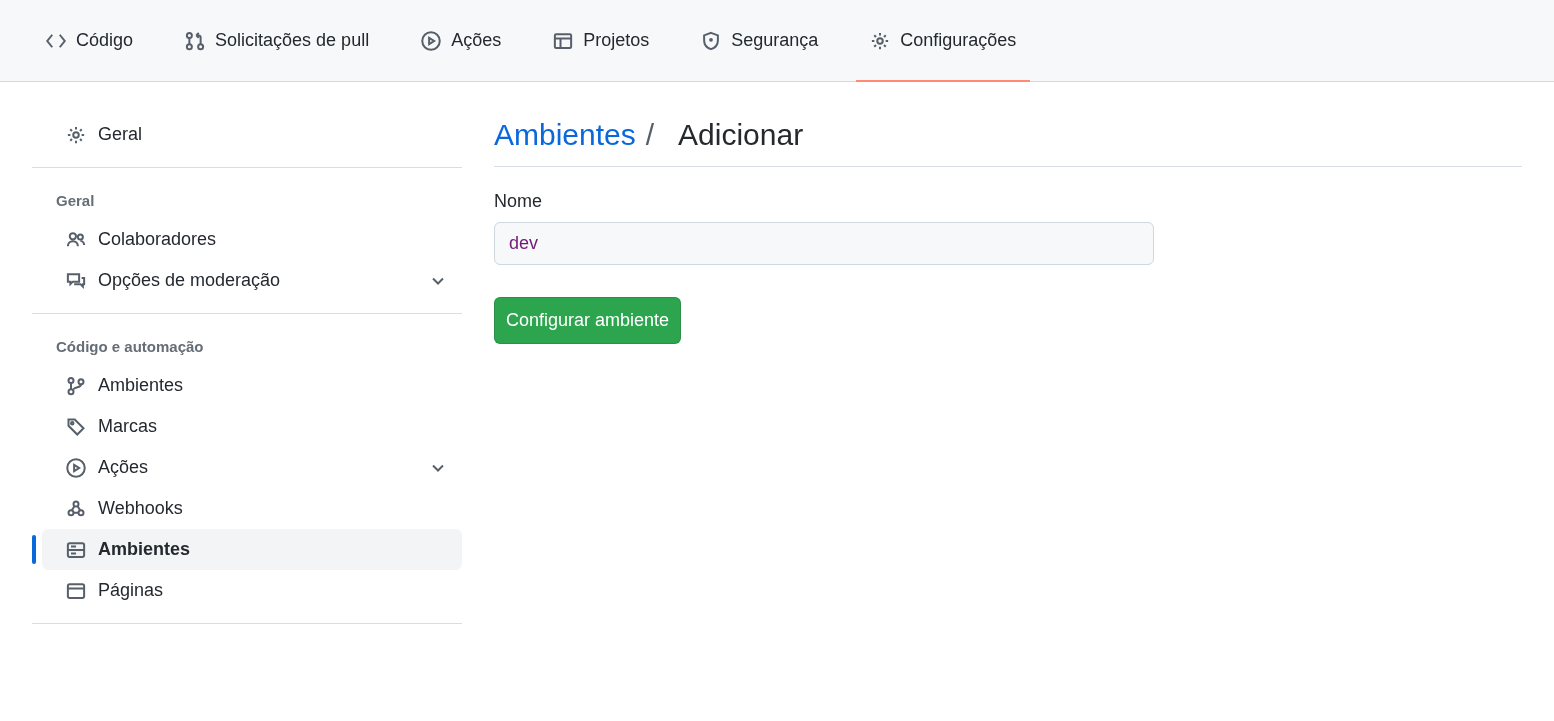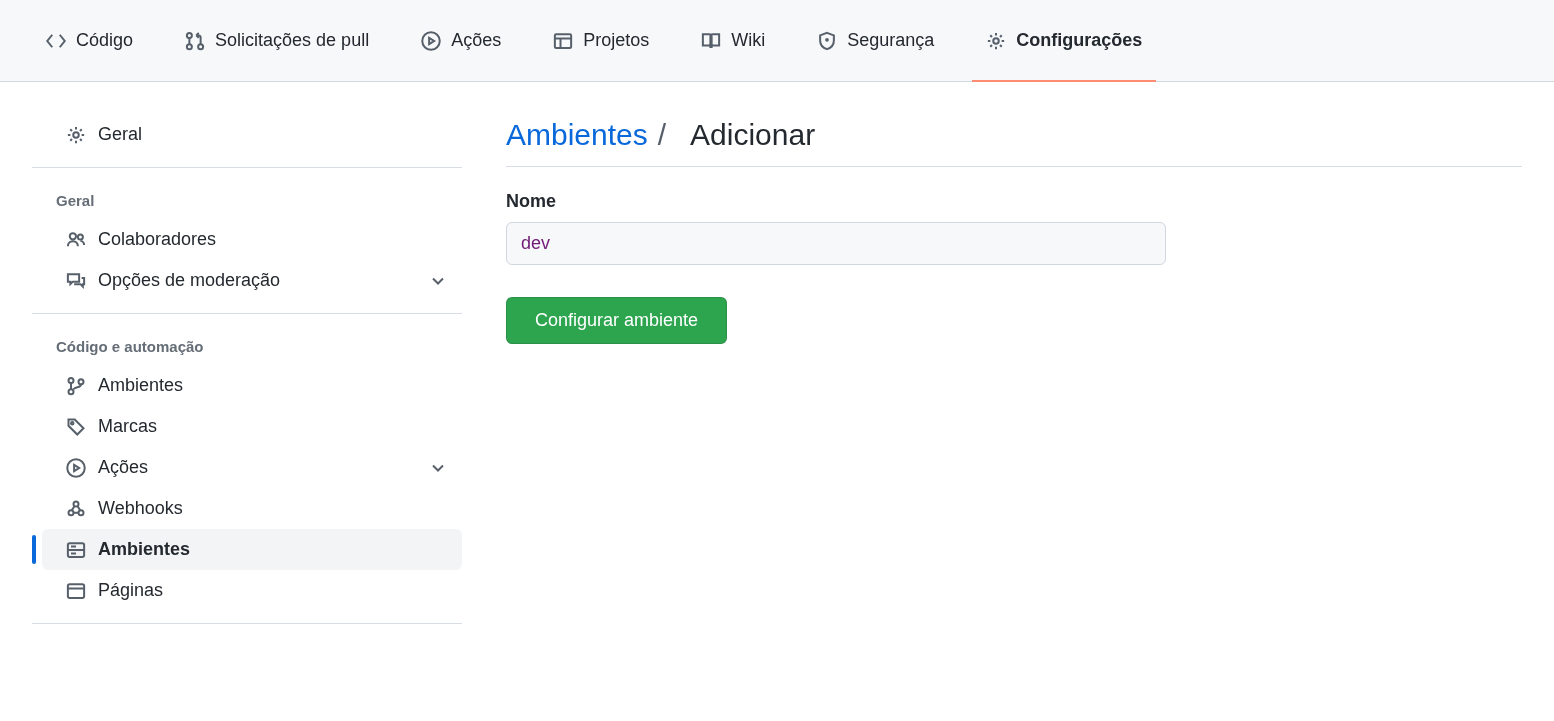--- a/index.html
+++ b/index.html
@@ -23,34 +23,34 @@
       align-items: center;
       gap: 10px;
       padding: 0 14px;
       height: 100%;
       color: #24292f;
       font-size: 18px;
       cursor: pointer;
       position: relative;
     }
     .topnav-item.active {
-      font-weight: 700;
+      font-weight: 400;
     }
     .topnav-item.active::after {
       content: "";
       position: absolute;
       left: 0; right: 0; bottom: -1px;
       height: 2px;
       background: #fd8c73;
     }
     .topnav-item svg { width: 20px; height: 20px; fill: none; stroke: #57606a; stroke-width: 1.6; }
     .layout {
       display: flex;
       padding: 32px;
-      gap: 44px;
+      gap: 32px;
     }
     .sidebar {
       width: 430px;
       flex-shrink: 0;
     }
     .sidebar-group {
       border-bottom: 1px solid #d8dee4;
       padding-bottom: 12px;
       margin-bottom: 14px;
     }
@@ -97,21 +97,21 @@
       margin-bottom: 24px;
       display: flex;
       align-items: baseline;
       gap: 10px;
       font-size: 30px;
     }
     .page-title-link { color: #0969da; cursor: pointer; }
     .page-title-sep { color: #57606a; }
     .page-title-current { color: #24292f; margin-left: 14px; }
     .form-label {
-      font-weight: 700;
+      font-weight: 400;
       font-size: 18px;
       display: block;
       margin-bottom: 10px;
     }
     .form-input {
       width: 660px;
       max-width: 100%;
       font-size: 18px;
       padding: 10px 14px;
       border: 1px solid #d0d7de;
@@ -119,21 +119,21 @@
       background: #f6f8fa;
       color: #701a75;
     }
     .btn-primary {
       margin-top: 32px;
       display: inline-block;
       background: #2da44e;
       color: #ffffff;
       font-size: 18px;
       font-weight: 500;
-      padding: 12px 28px;
+      padding: 12px 11px;
       border: 1px solid rgba(27,31,36,0.15);
       border-radius: 6px;
       cursor: pointer;
     }
   </style>
 </head>
 <body>
 
 <nav class="topnav">
   <div class="topnav-item">
@@ -161,26 +161,20 @@
   </div>
   <div class="topnav-item">
     <svg class="icon" viewBox="0 0 16 16">
         <rect x="1.5" y="2.5" width="13" height="11" rx="1"></rect>
         <path d="M1.5 6h13M6 6v7.5"></path>
       </svg>
     <span>Projetos</span>
   </div>
   <div class="topnav-item">
     <svg class="icon" viewBox="0 0 16 16">
-        <path d="M1.5 2.5h5a2 2 0 0 1 2 2v9a2 2 0 0 0-2-2h-5zM14.5 2.5h-5a2 2 0 0 0-2 2v9a2 2 0 0 1 2-2h5z"></path>
-      </svg>
-    <span>Wiki</span>
-  </div>
-  <div class="topnav-item">
-    <svg class="icon" viewBox="0 0 16 16">
         <path d="M8 1.5l5.5 2v4c0 3.5-2.5 6-5.5 7-3-1-5.5-3.5-5.5-7v-4z"></path>
         <circle cx="8" cy="7" r="0.7" fill="#57606a"></circle>
       </svg>
     <span>Segurança</span>
   </div>
   <div class="topnav-item active">
     <svg class="icon" viewBox="0 0 16 16">
         <circle cx="8" cy="8" r="2.2"></circle>
         <path d="M8 1.5v2M8 12.5v2M1.5 8h2M12.5 8h2M3.4 3.4l1.4 1.4M11.2 11.2l1.4 1.4M12.6 3.4l-1.4 1.4M4.8 11.2l-1.4 1.4"></path>
       </svg>

